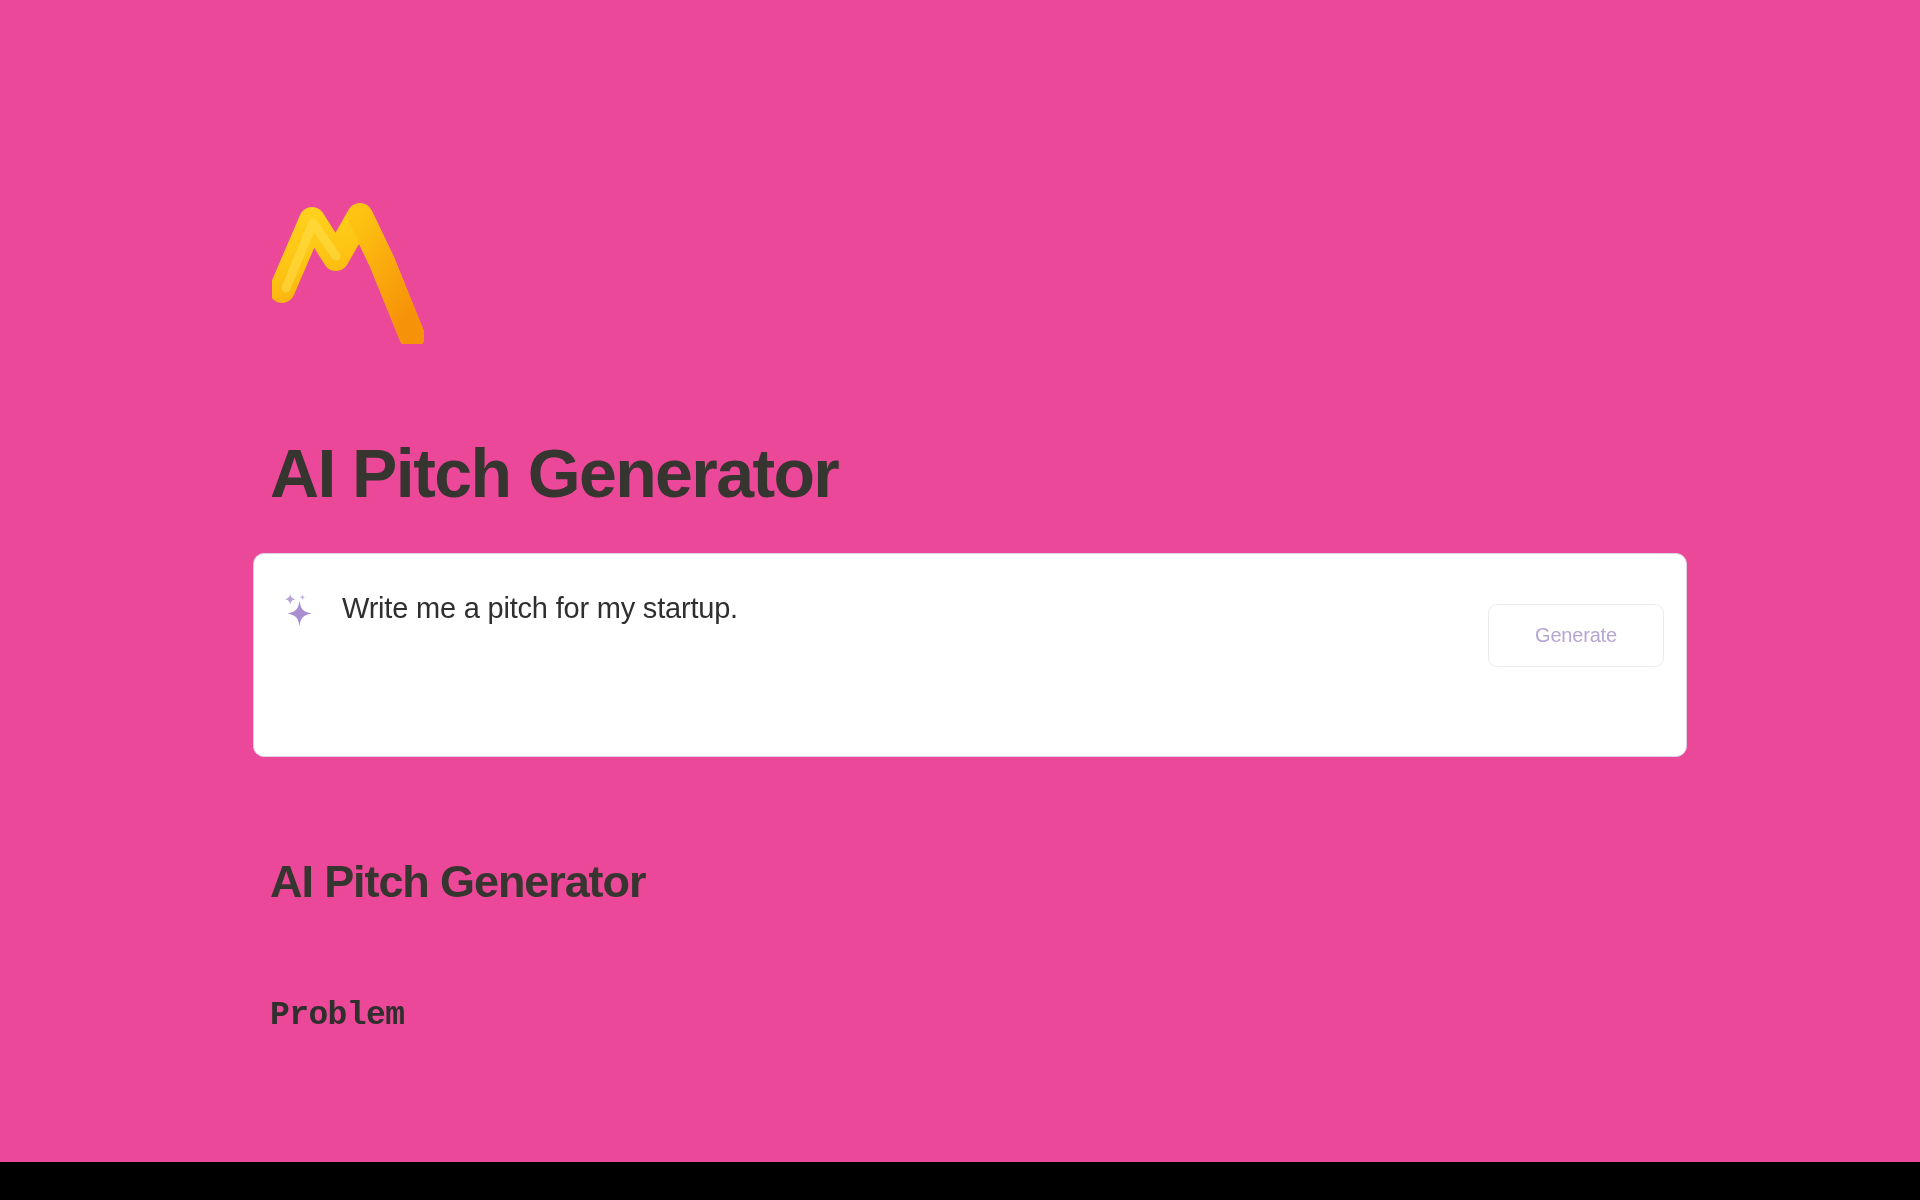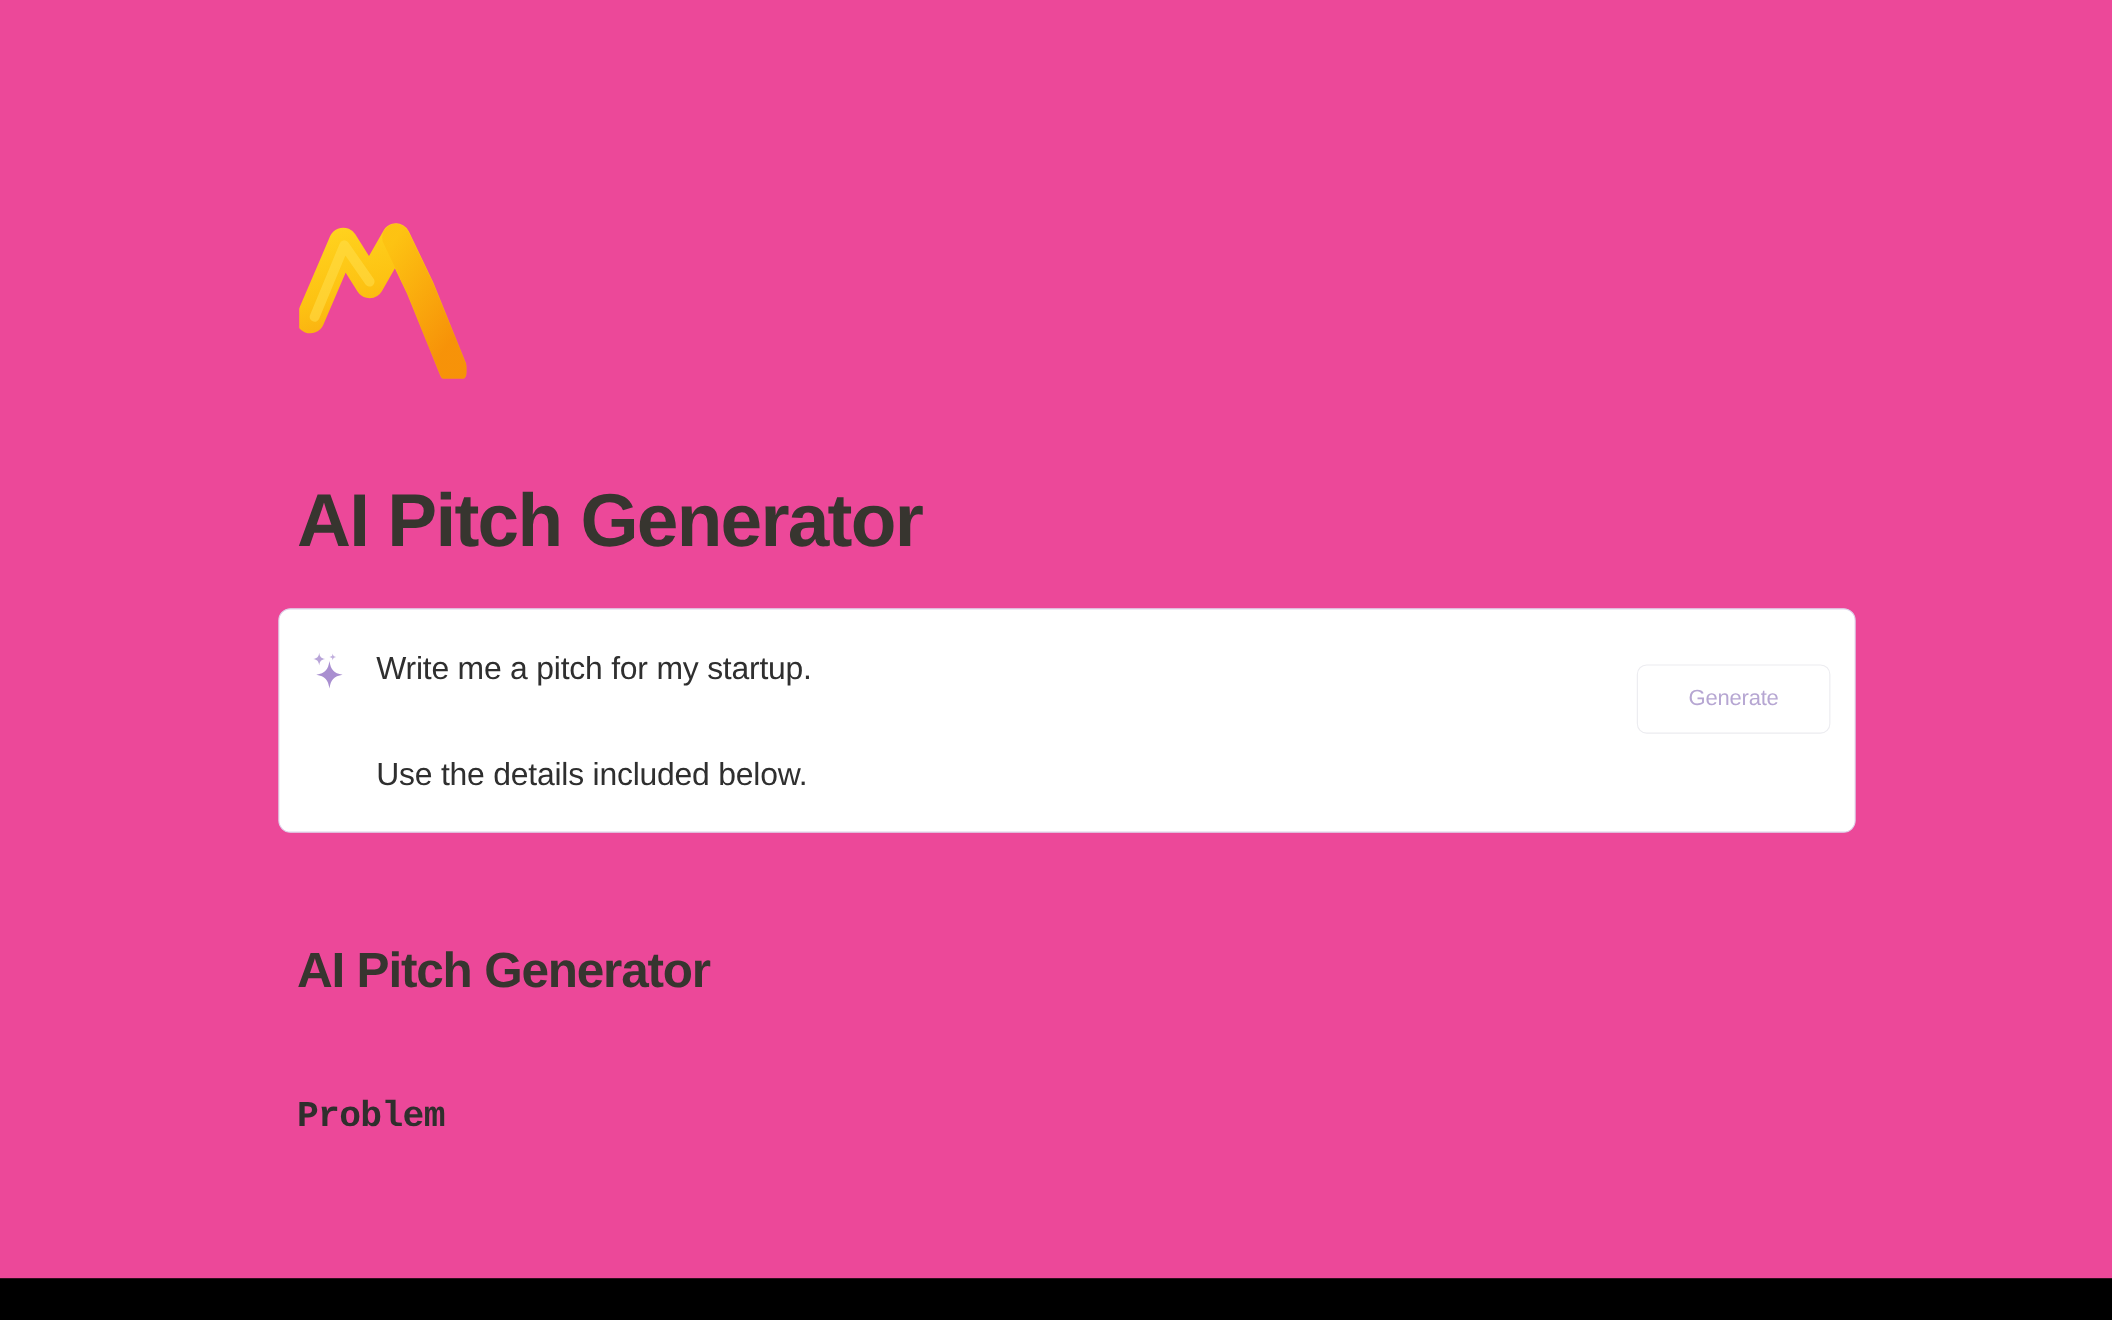--- a/index.html
+++ b/index.html
@@ -198,21 +198,20 @@
       <span class="sparkle-icon">
         <svg viewBox="0 0 34 38" xmlns="http://www.w3.org/2000/svg" aria-hidden="true">
           <path d="M17.5 9 C18.8 17.2 21.3 19.9 29.5 21.5 C21.3 23.1 18.8 25.8 17.5 34 C16.2 25.8 13.7 23.1 5.5 21.5 C13.7 19.9 16.2 17.2 17.5 9 Z" fill="#A98FD0"></path>
           <path d="M8.2 1.5 C8.8 5.3 9.9 6.5 13.7 7.2 C9.9 7.9 8.8 9.1 8.2 12.9 C7.6 9.1 6.5 7.9 2.7 7.2 C6.5 6.5 7.6 5.3 8.2 1.5 Z" fill="#B8A4D8"></path>
           <path d="M20.5 2.2 C20.8 4.3 21.4 4.9 23.5 5.3 C21.4 5.7 20.8 6.3 20.5 8.4 C20.2 6.3 19.6 5.7 17.5 5.3 C19.6 4.9 20.2 4.3 20.5 2.2 Z" fill="#C2B0DE"></path>
         </svg>
       </span>
       <span class="prompt-line-1">Write me a pitch for my startup.</span>
     </div>
 
-    <span class="prompt-line-2">Use the details included below.</span>
 
     <button class="generate-button">Generate</button>
   </div>
 
   <h2 class="doc-title">AI Pitch Generator</h2>
 
   <h3 class="doc-heading">Problem</h3>
 
 
   <div class="bottom-bar"></div>

